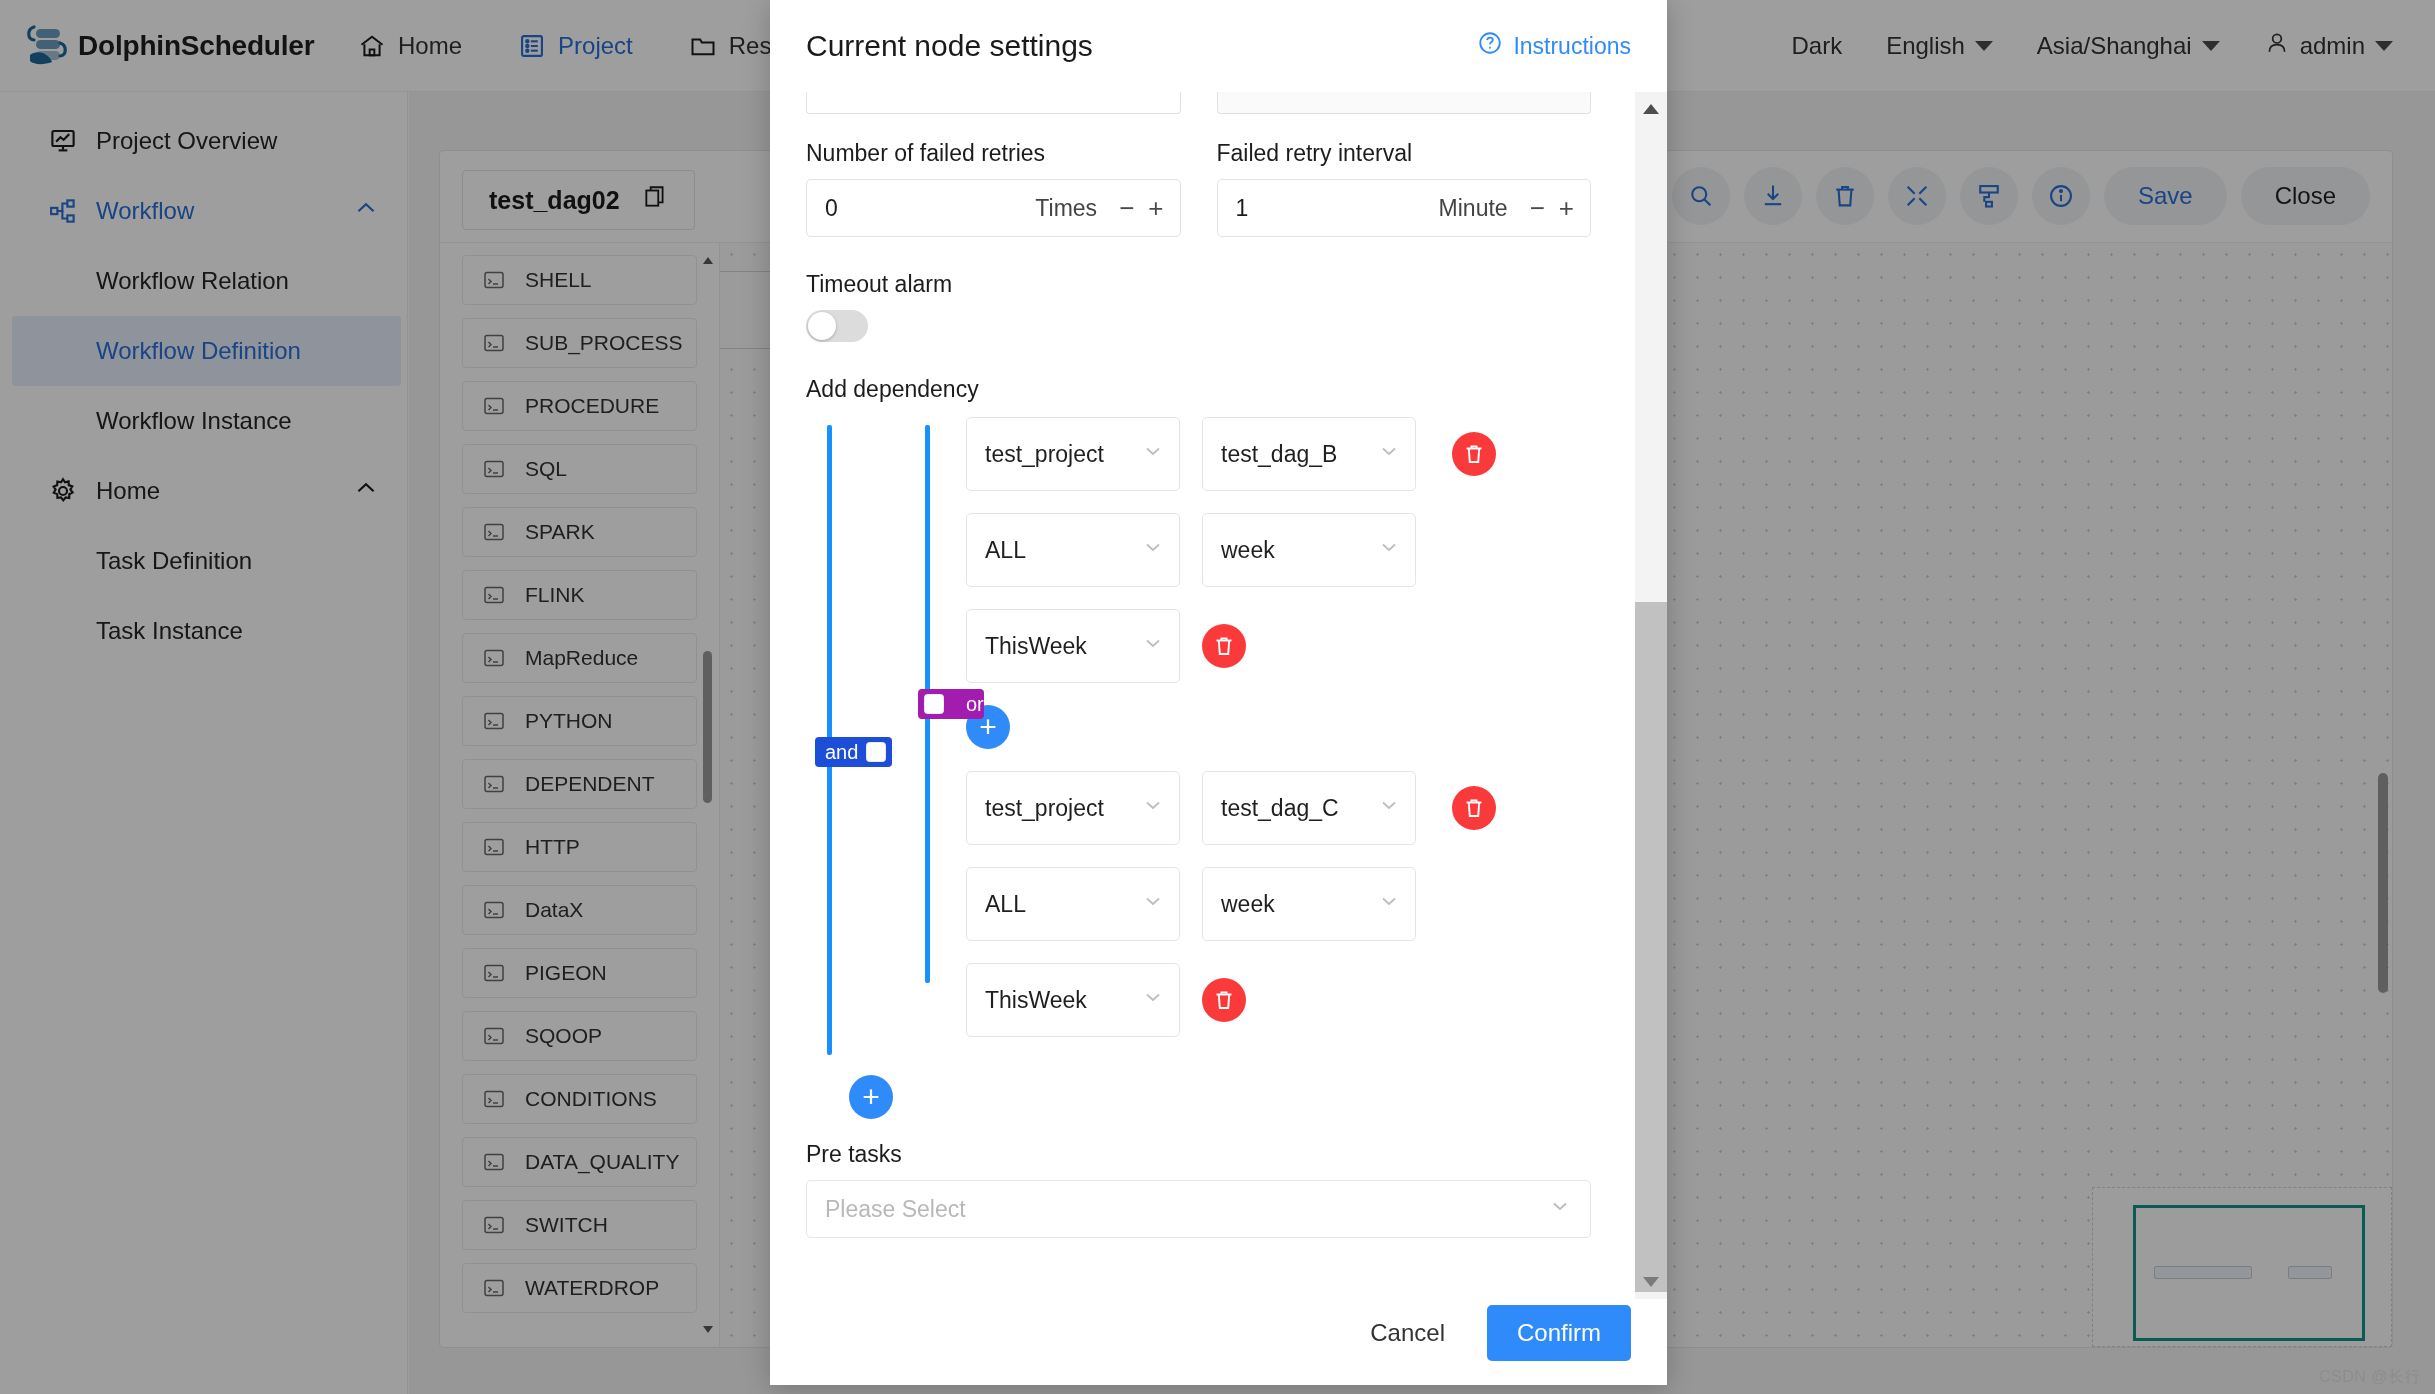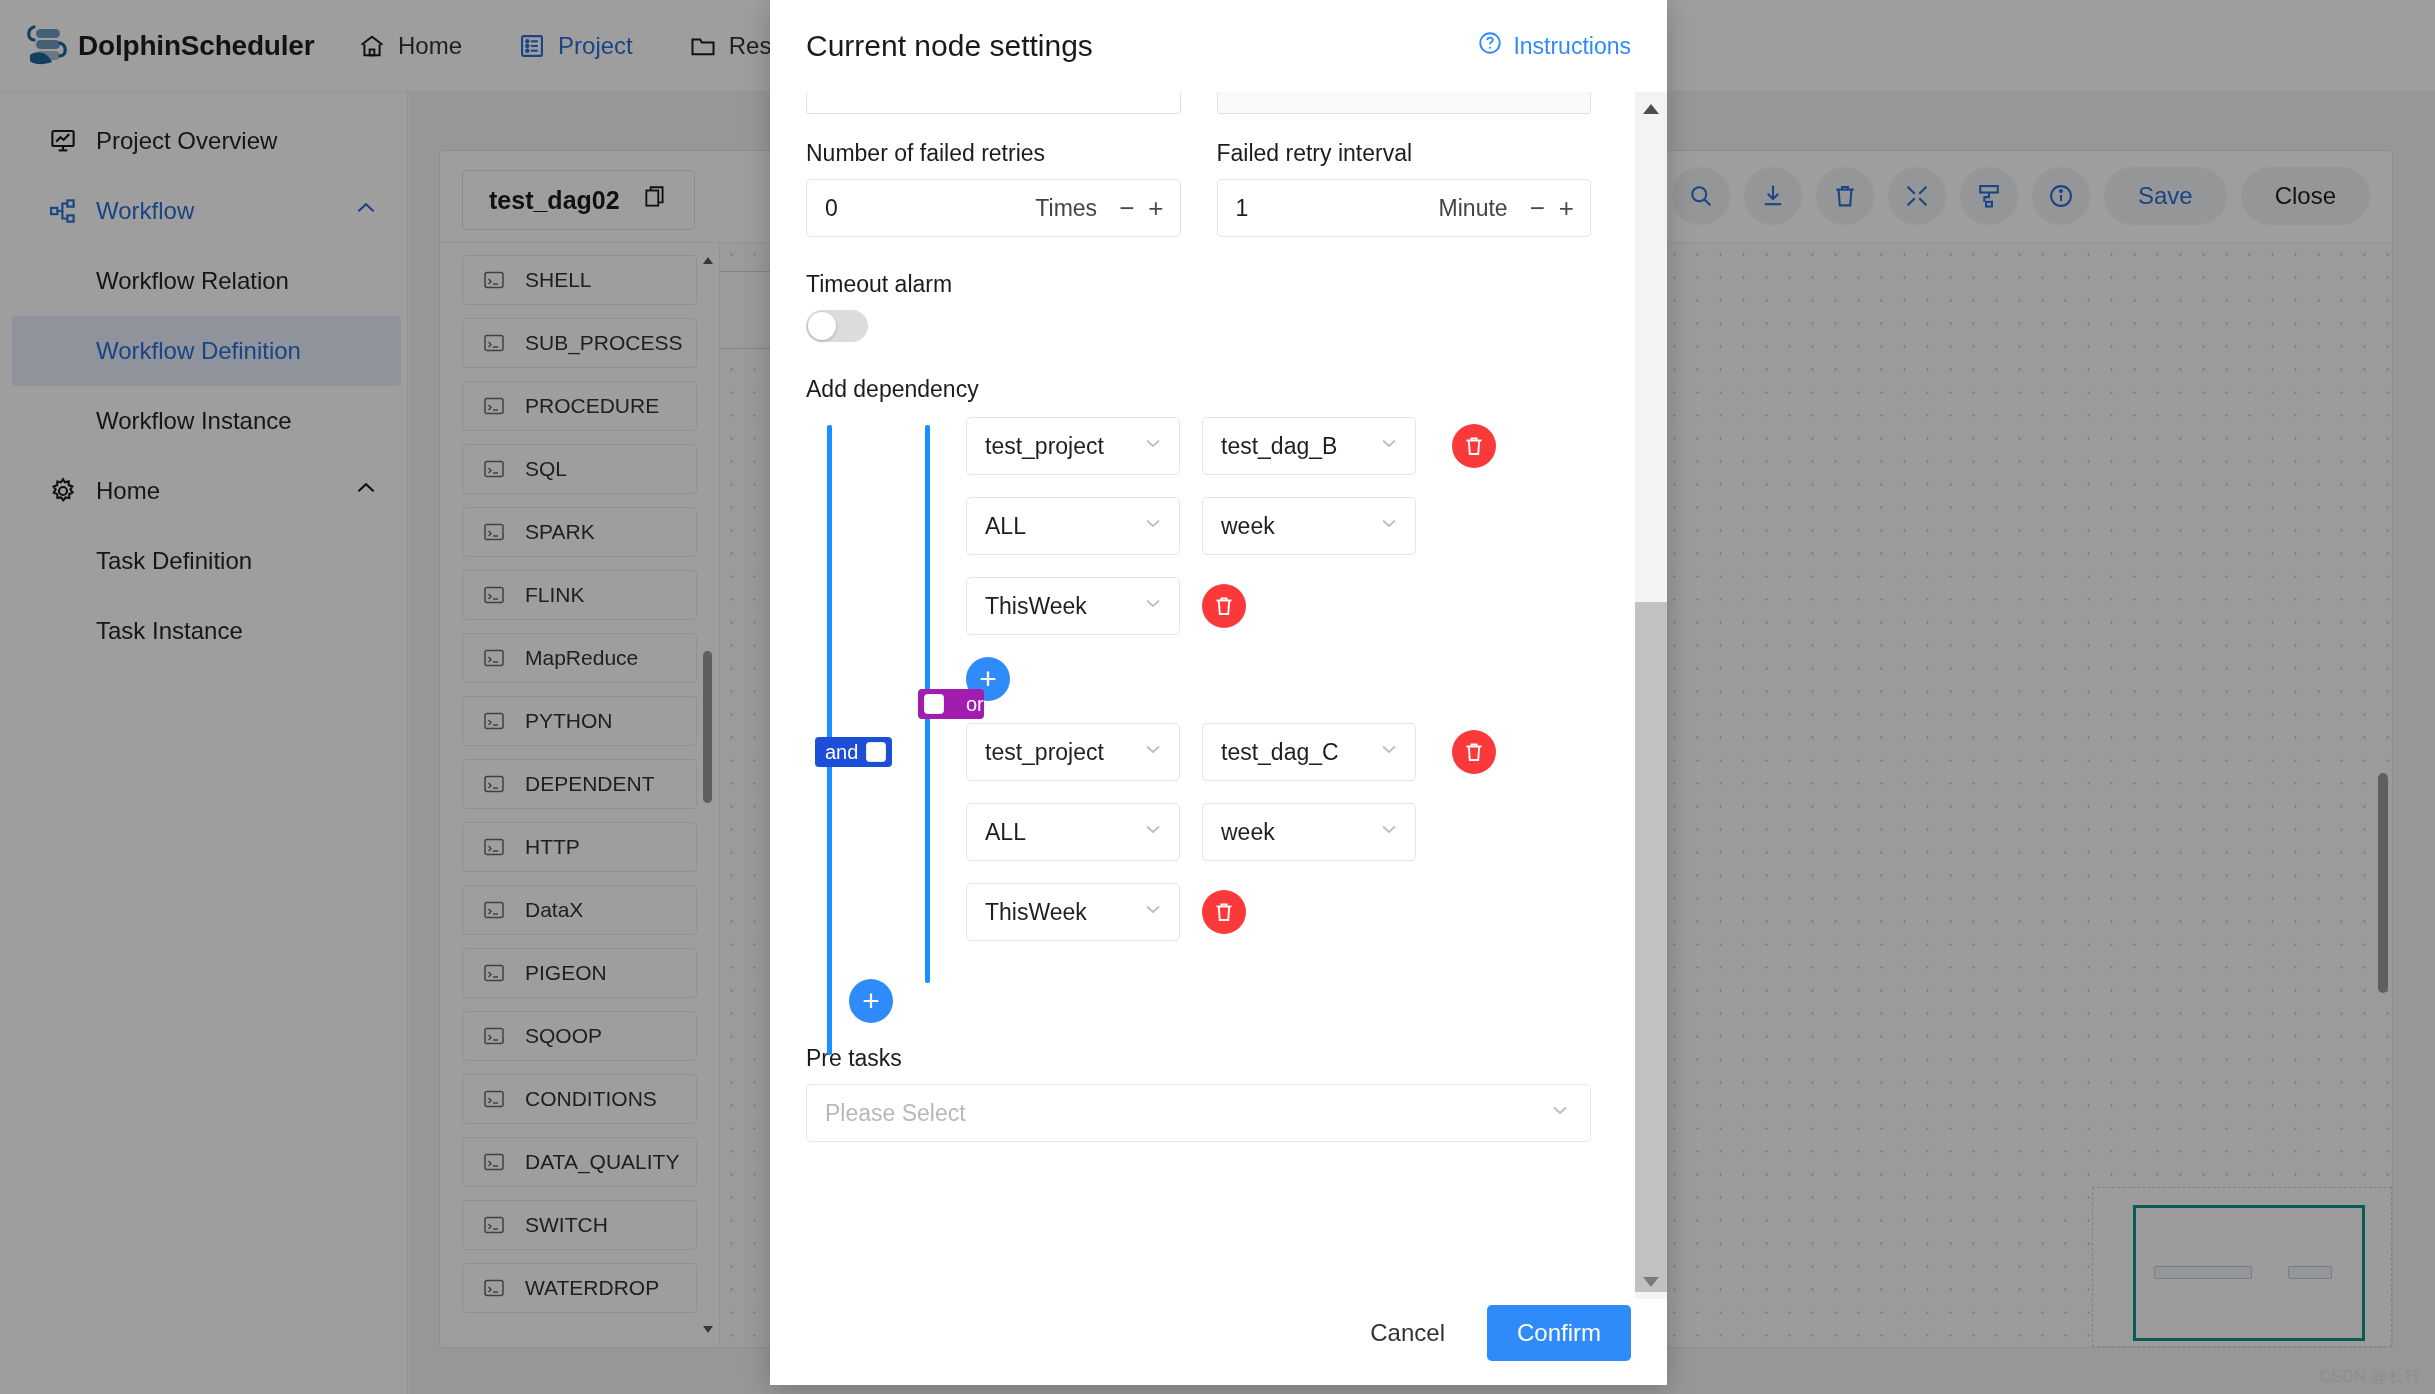--- a/index.html
+++ b/index.html
@@ -223,21 +223,21 @@
   .badge-or {
     position:absolute; left:112px; top:272px; z-index:3;
     display:flex; align-items:center; background:#a21caf; color:#fff;
     border-radius:4px; height:30px; padding:0 0 0 6px; font-size:20px; gap:22px; flex-direction:row-reverse;
   }
   .badge-chk { width:20px; height:20px; border-radius:4px; background:#fff; border:1px solid rgba(0,0,0,0.08); }
 
   .dep-rows { margin-left:160px; }
   .dep-line { display:flex; align-items:center; gap:22px; margin-bottom:22px; }
   .sel-box {
-    width:214px; height:58px; border:1px solid #e4e4e4; border-radius:5px; background:#fff;
+    width:214px; height:74px; border:1px solid #e4e4e4; border-radius:5px; background:#fff;
     display:flex; align-items:center; padding:0 14px 0 18px; font-size:23px; color:#1f1f1f; cursor:pointer;
   }
   .sel-box .chev { margin-left:auto; }
   .del-btn {
     width:44px; height:44px; border-radius:50%; background:#fa3a3a;
     display:flex; align-items:center; justify-content:center; cursor:pointer; flex:none;
   }
   .add-btn {
     width:44px; height:44px; border-radius:50%; background:#2f8bfa;
     display:flex; align-items:center; justify-content:center; cursor:pointer;
@@ -302,20 +302,43 @@
       <div class="nav-item">
         <span>
           <svg width="28" height="28" viewBox="0 0 24 24" fill="none" stroke="#1c1c1c" stroke-width="1.7">
             <path d="M3 6.5 H9.5 L11 9 H21 V19 H3 Z"></path>
           </svg>
         </span>
         <span>Res</span>
       </div>
     </div>
 
+    <div class="top-right">
+      <div class="tr-item">
+        <span>Dark</span>
+      </div>
+      <div class="tr-item">
+        <span>English</span>
+        <i class="caret"></i>
+      </div>
+      <div class="tr-item">
+        <span>Asia/Shanghai</span>
+        <i class="caret"></i>
+      </div>
+      <div class="tr-item">
+        <span>
+          <svg width="26" height="26" viewBox="0 0 24 24" fill="none" stroke="#333" stroke-width="1.6">
+            <circle cx="12" cy="8" r="4"></circle>
+              <path d="M5 20 C5 15.5 8.2 13.5 12 13.5 C15.8 13.5 19 15.5 19 20"></path>
+          </svg>
+        </span>
+        <span>admin</span>
+        <i class="caret"></i>
+      </div>
+    </div>
   </div>
 
   <div id="sidebar">
     <div class="side-row group">
       <span class="si">
         <svg width="30" height="30" viewBox="0 0 24 24" fill="none" stroke="#1c1c1c" stroke-width="1.7">
           <rect x="3.5" y="4" width="17" height="12" rx="1.3"></rect>
             <path d="M6.5 12.5 L10 9 L12.5 11 L17 6.5"></path>
           <path d="M12 16 V19"></path>
             <path d="M8.5 19.5 H15.5"></path>

